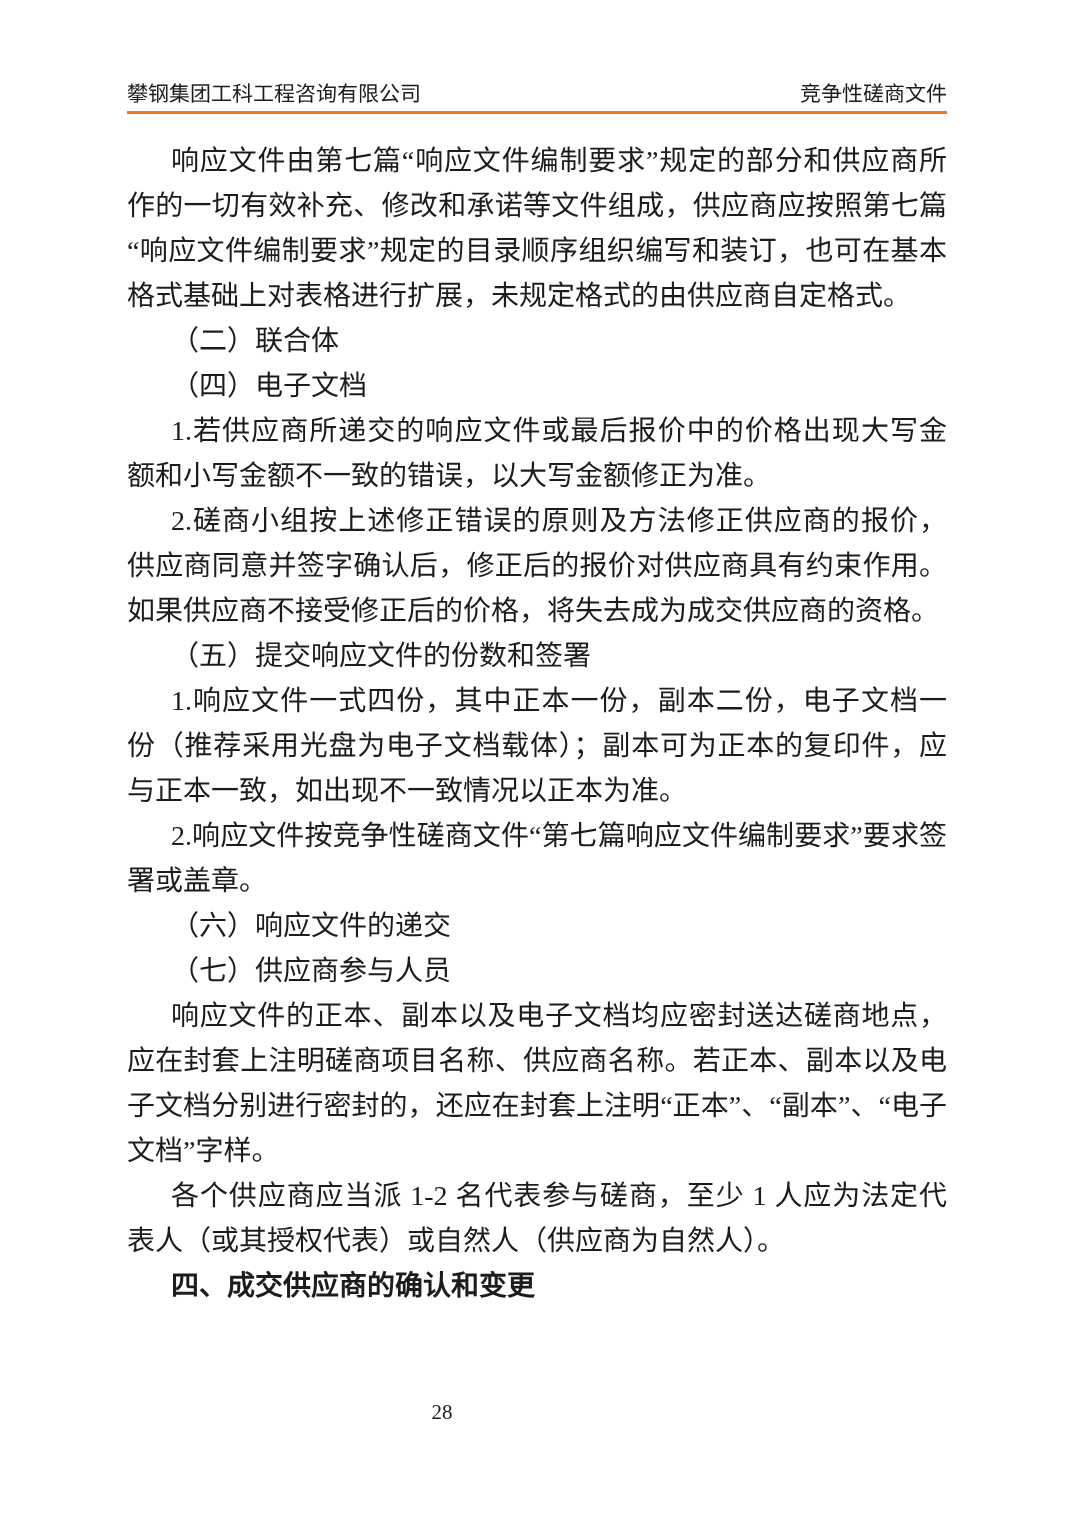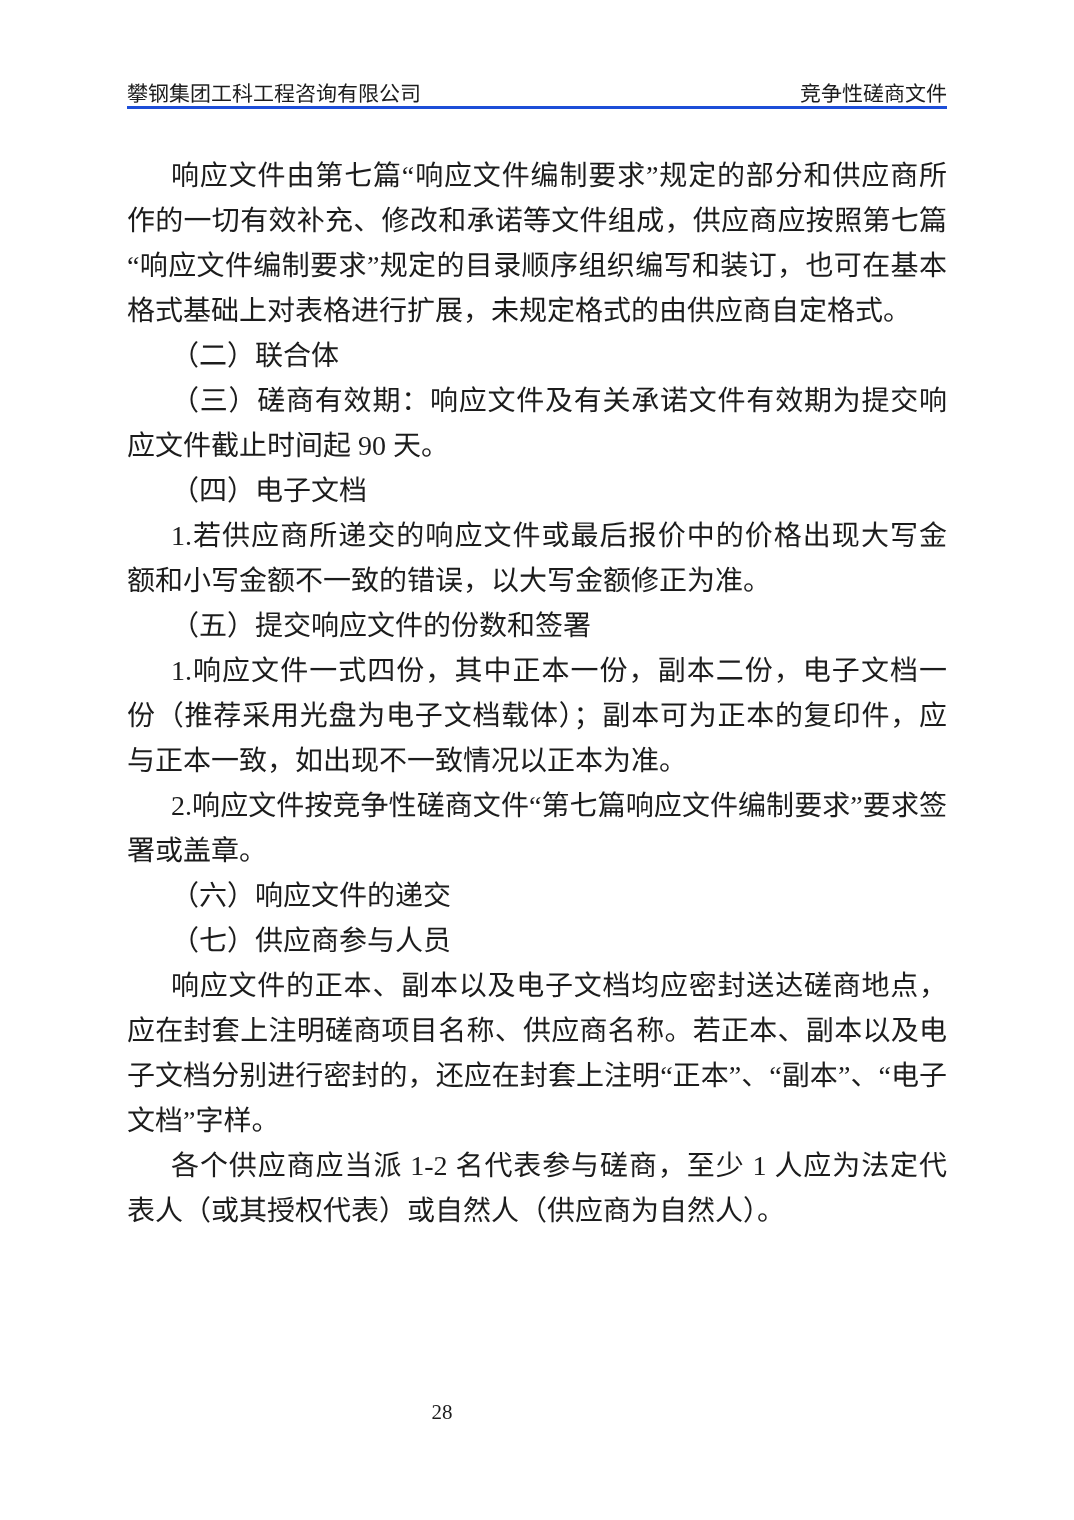--- a/index.html
+++ b/index.html
@@ -19,26 +19,27 @@
   }
   .inner {
     margin-left: 127px;
     width: 820px;
   }
   .header {
     display: flex;
     justify-content: space-between;
     align-items: flex-end;
     padding-top: 82px;
-    border-bottom: 3px solid #1d4ed8;
+    padding-bottom: 5px;
+    border-bottom: 3px solid #f97316;
     font-size: 21px;
     line-height: 24px;
   }
   .content {
-    padding-top: 44px;
+    padding-top: 24px;
     font-size: 28px;
     line-height: 45px;
     text-align: justify;
     text-justify: inter-ideograph;
   }
   .content p {
     margin: 0;
     text-indent: 44px;
   }
   .content p.bold {
@@ -60,27 +61,28 @@
 <div class="page">
   <div class="inner">
     <div class="header">
       <span>攀钢集团工科工程咨询有限公司</span>
       <span>竞争性磋商文件</span>
     </div>
 
     <div class="content">
       <p>响应文件由第七篇“响应文件编制要求”规定的部分和供应商所作的一切有效补充、修改和承诺等文件组成，供应商应按照第七篇“响应文件编制要求”规定的目录顺序组织编写和装订，也可在基本格式基础上对表格进行扩展，未规定格式的由供应商自定格式。</p>
       <p>（二）联合体</p>
-      <p>（三）磋商有效期：响应文件及有关承诺文件有效期为提交响应文件截止时间起 90 天。</p>
       <p>（四）电子文档</p>
       <p>1.若供应商所递交的响应文件或最后报价中的价格出现大写金额和小写金额不一致的错误，以大写金额修正为准。</p>
+      <p>2.磋商小组按上述修正错误的原则及方法修正供应商的报价，供应商同意并签字确认后，修正后的报价对供应商具有约束作用。如果供应商不接受修正后的价格，将失去成为成交供应商的资格。</p>
       <p>（五）提交响应文件的份数和签署</p>
       <p>1.响应文件一式四份，其中正本一份，副本二份，电子文档一份（推荐采用光盘为电子文档载体）；副本可为正本的复印件，应与正本一致，如出现不一致情况以正本为准。</p>
       <p>2.响应文件按竞争性磋商文件“第七篇响应文件编制要求”要求签署或盖章。</p>
       <p>（六）响应文件的递交</p>
       <p>（七）供应商参与人员</p>
       <p>响应文件的正本、副本以及电子文档均应密封送达磋商地点，应在封套上注明磋商项目名称、供应商名称。若正本、副本以及电子文档分别进行密封的，还应在封套上注明“正本”、“副本”、“电子文档”字样。</p>
       <p>各个供应商应当派 1-2 名代表参与磋商，至少 1 人应为法定代表人（或其授权代表）或自然人（供应商为自然人）。</p>
+      <p class="bold">四、成交供应商的确认和变更</p>
     </div>
   </div>
 
   <div class="footer">28</div>
 </div>
 
 </body></html>

